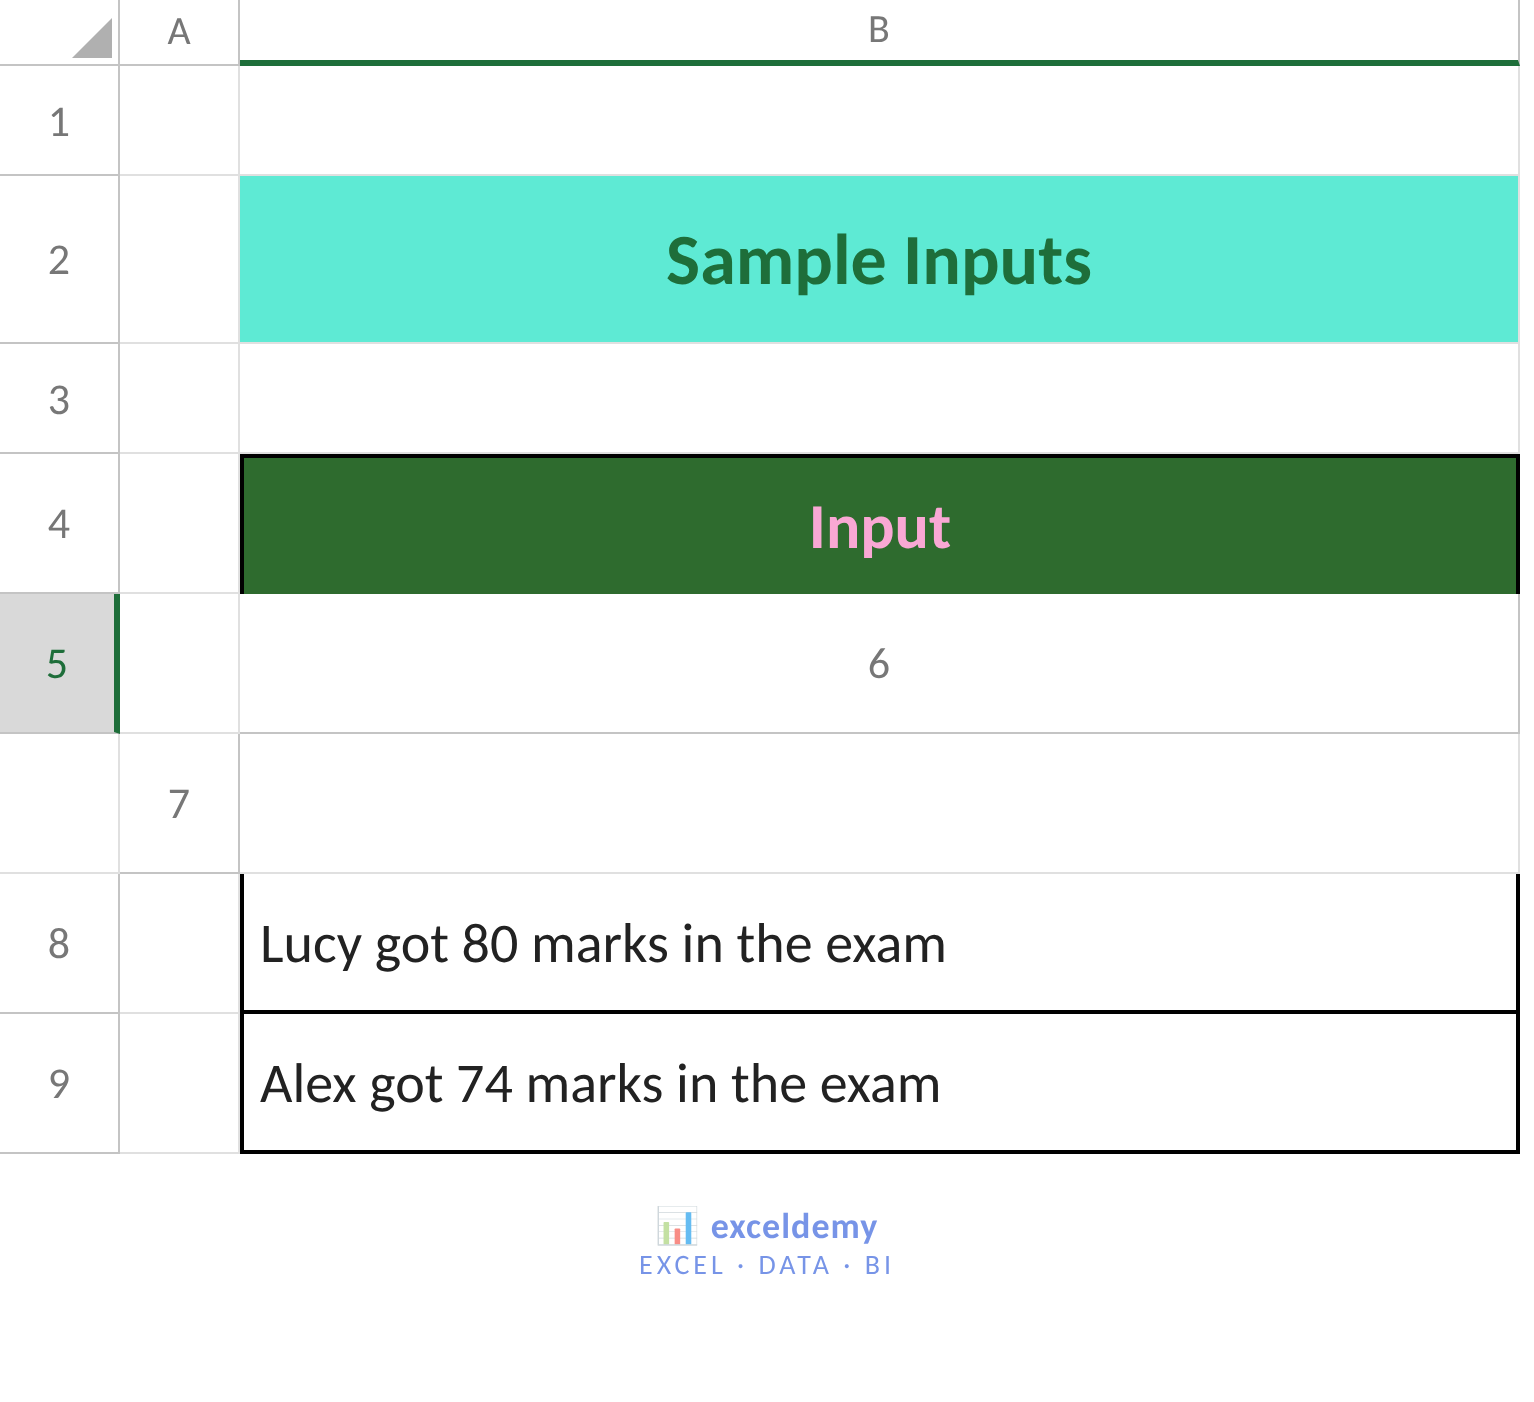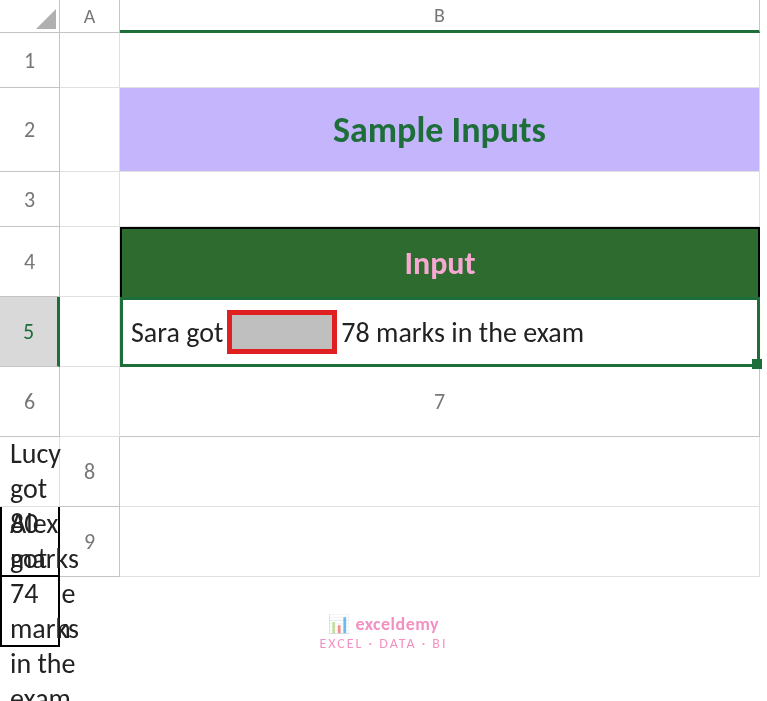--- a/index.html
+++ b/index.html
@@ -59,21 +59,21 @@
       border-right: 3px solid #1e6e3a;
       color: #1e6e3a;
     }
     .cell {
       background: #ffffff;
       border-right: 1px solid #e0e0e0;
       border-bottom: 1px solid #e0e0e0;
       position: relative;
     }
     .title-cell {
-      background: #c4b5fd;
+      background: #5eead4;
       display: flex;
       align-items: center;
       justify-content: center;
       font-size: 36px;
       font-weight: bold;
       color: #1e6e3a;
     }
     .header-cell {
       background: #2e6b2e;
       color: #f9a8d4;
@@ -106,23 +106,23 @@
     .highlight-box {
       display: inline-block;
       width: 110px; height: 44px;
       background: #bfbfbf;
       border: 5px solid #e02020;
       margin: 0 4px;
       vertical-align: middle;
     }
     .watermark {
       position: absolute;
-      left: 50%; bottom: 49px;
+      left: 50%; bottom: 60px;
       transform: translateX(-50%);
-      color: #ec4899;
+      color: #1d4ed8;
       font-size: 15px;
       text-align: center;
       opacity: 0.6;
       pointer-events: none;
     }
     .watermark .wm-main { font-size: 18px; font-weight: bold; letter-spacing: 0.5px; }
     .watermark .wm-sub { font-size: 14px; letter-spacing: 2px; }
     .col-a-cell { border-right: 1px solid #e0e0e0; border-bottom: 1px solid #e0e0e0; background: #fff; }
   </style>
 </head>
@@ -144,26 +144,20 @@
   <div class="row-header">3</div>
   <div class="col-a-cell"></div>
   <div class="cell"></div>
 
   <div class="row-header">4</div>
   <div class="col-a-cell"></div>
   <div class="header-cell">Input</div>
 
   <div class="row-header active">5</div>
   <div class="col-a-cell"></div>
-  <div class="data-cell selected">
-    <span>Sara got</span>
-    <span class="highlight-box"></span>
-    <span>78 marks in the exam</span>
-    <div class="selection-handle"></div>
-  </div>
 
   <div class="row-header">6</div>
   <div class="col-a-cell"></div>
 
   <div class="row-header">7</div>
   <div class="col-a-cell"></div>
 
   <div class="row-header">8</div>
   <div class="col-a-cell"></div>
   <div class="data-cell">Lucy got 80 marks in the exam</div>

